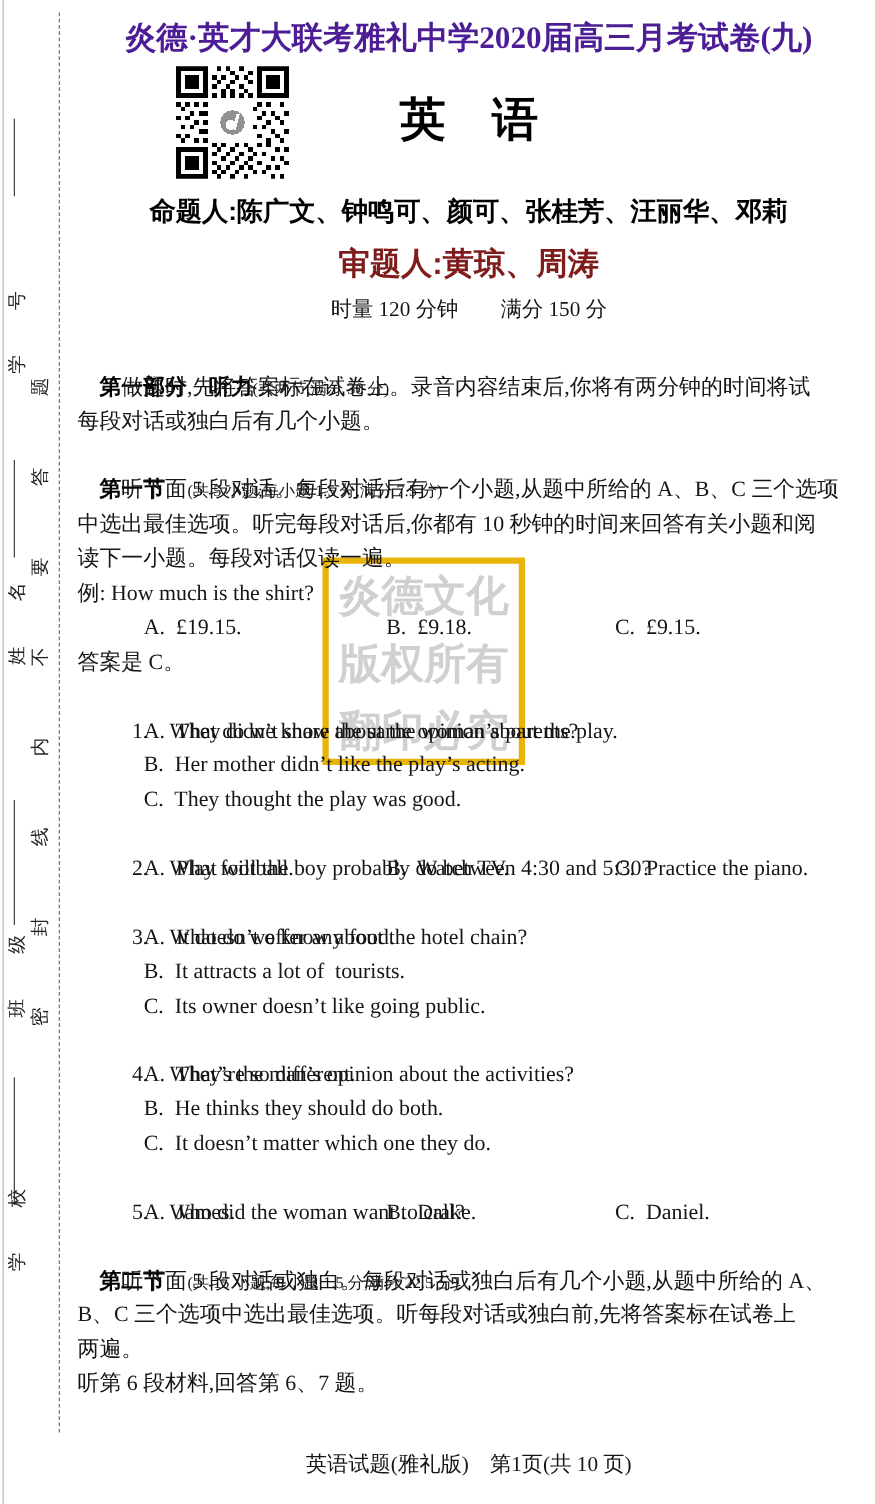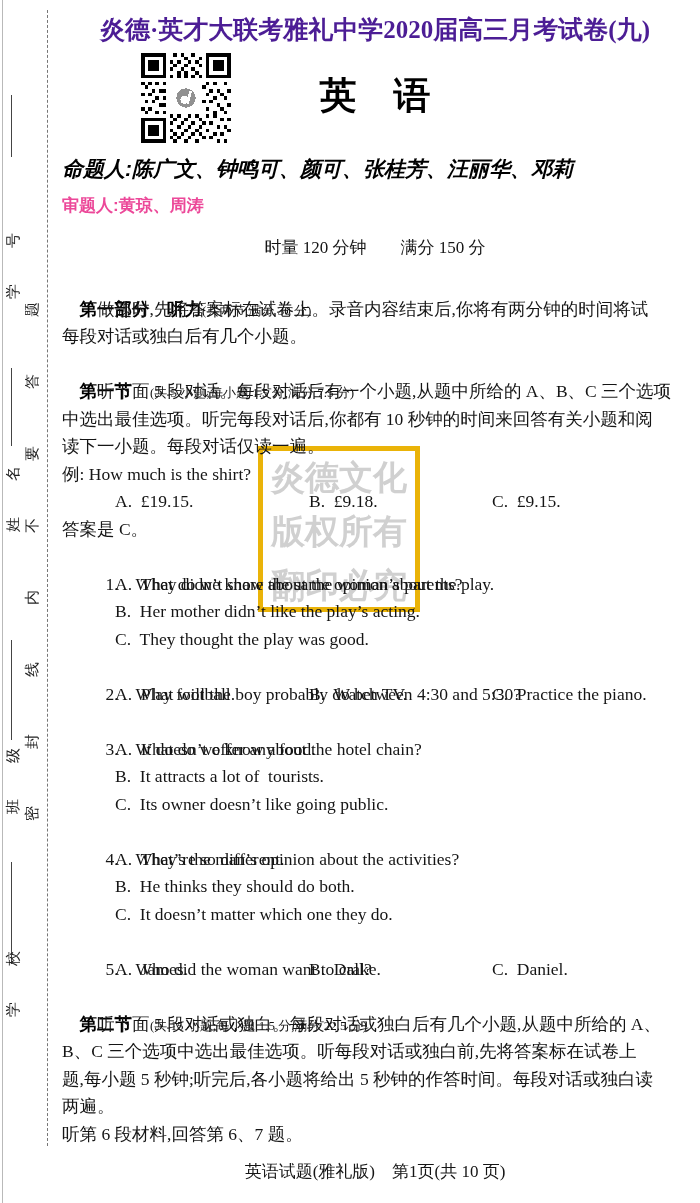--- a/index.html
+++ b/index.html
@@ -16,24 +16,24 @@
           transform:rotate(-90deg);}
   .sealtext{width:580px;height:20px;left:-257px;top:578px;text-align:center;
             font-size:15px;letter-spacing:57px;text-indent:57px;white-space:pre;color:#222;
             transform:rotate(-90deg);}
 
   
   .exam-title{top:13px;left:62px;width:626px;text-align:center;font-size:25px;
               font-weight:bold;white-space:nowrap;color:#4c1d95;}
   .subject{top:71px;left:62px;width:626px;text-align:center;font-size:37px;font-weight:bold;
            font-family:Liberation Mono, monospace;white-space:pre;color:#000;}
-  .setters{top:155px;left:62px;width:626px;text-align:left;font-size:21px;font-weight:bold;
-           font-family:"Liberation Sans","DejaVu Sans",sans-serif;white-space:pre;color:#000;font-style:italic;}
-  .reviewers{top:194px;left:62px;width:626px;text-align:left;font-size:17px;font-weight:bold;
-           font-family:"Liberation Sans","DejaVu Sans",sans-serif;white-space:pre;color:#ec4899;}
+  .setters{top:155px;left:62px;width:626px;text-align:center;font-size:21px;font-weight:bold;
+           font-family:"Liberation Sans","DejaVu Sans",sans-serif;white-space:pre;color:#000;}
+  .reviewers{top:194px;left:62px;width:626px;text-align:center;font-size:25px;font-weight:bold;
+           font-family:"Liberation Sans","DejaVu Sans",sans-serif;white-space:pre;color:#7f1d1d;}
   .timescore{top:236px;left:62px;width:626px;text-align:center;font-size:17px;white-space:pre;}
   .qr{left:140px;top:53px;width:92px;height:90px;}
 
   
   .wm{left:258px;top:446px;width:152px;height:156px;border:5px solid #eab308;
       text-align:center;}
   .wm div{line-height:54px;font-size:34px;font-weight:bold;color:#d0d0d0;white-space:pre;}
 
   
   .content{left:62px;top:268px;width:626px;font-size:17.5px;}
@@ -165,19 +165,18 @@
     <span class="oA">A.  James.</span>
     <span class="oB">B.  Drake.</span>
     <span class="oC">C.  Daniel.</span>
   </div>
 
   <div class="line">
     <span class="hb">第二节</span><span class="hr gap">(共 15 小题;每小题 1.5 分,满分 22.5 分)</span>
   </div>
   <div class="line ind">听下面 5 段对话或独白。每段对话或独白后有几个小题,从题中所给的 A、</div>
   <div class="line">B、C 三个选项中选出最佳选项。听每段对话或独白前,先将答案标在试卷上</div>
-  <div class="line">题,每小题 5 秒钟;听完后,各小题将给出 5 秒钟的作答时间。每段对话或独白读</div>
   <div class="line">两遍。</div>
   <div class="line">听第 6 段材料,回答第 6、7 题。</div>
 
 </div>
 
 <div class="abs footer">英语试题(雅礼版)　第1页(共 10 页)</div>
 
 </body></html>

